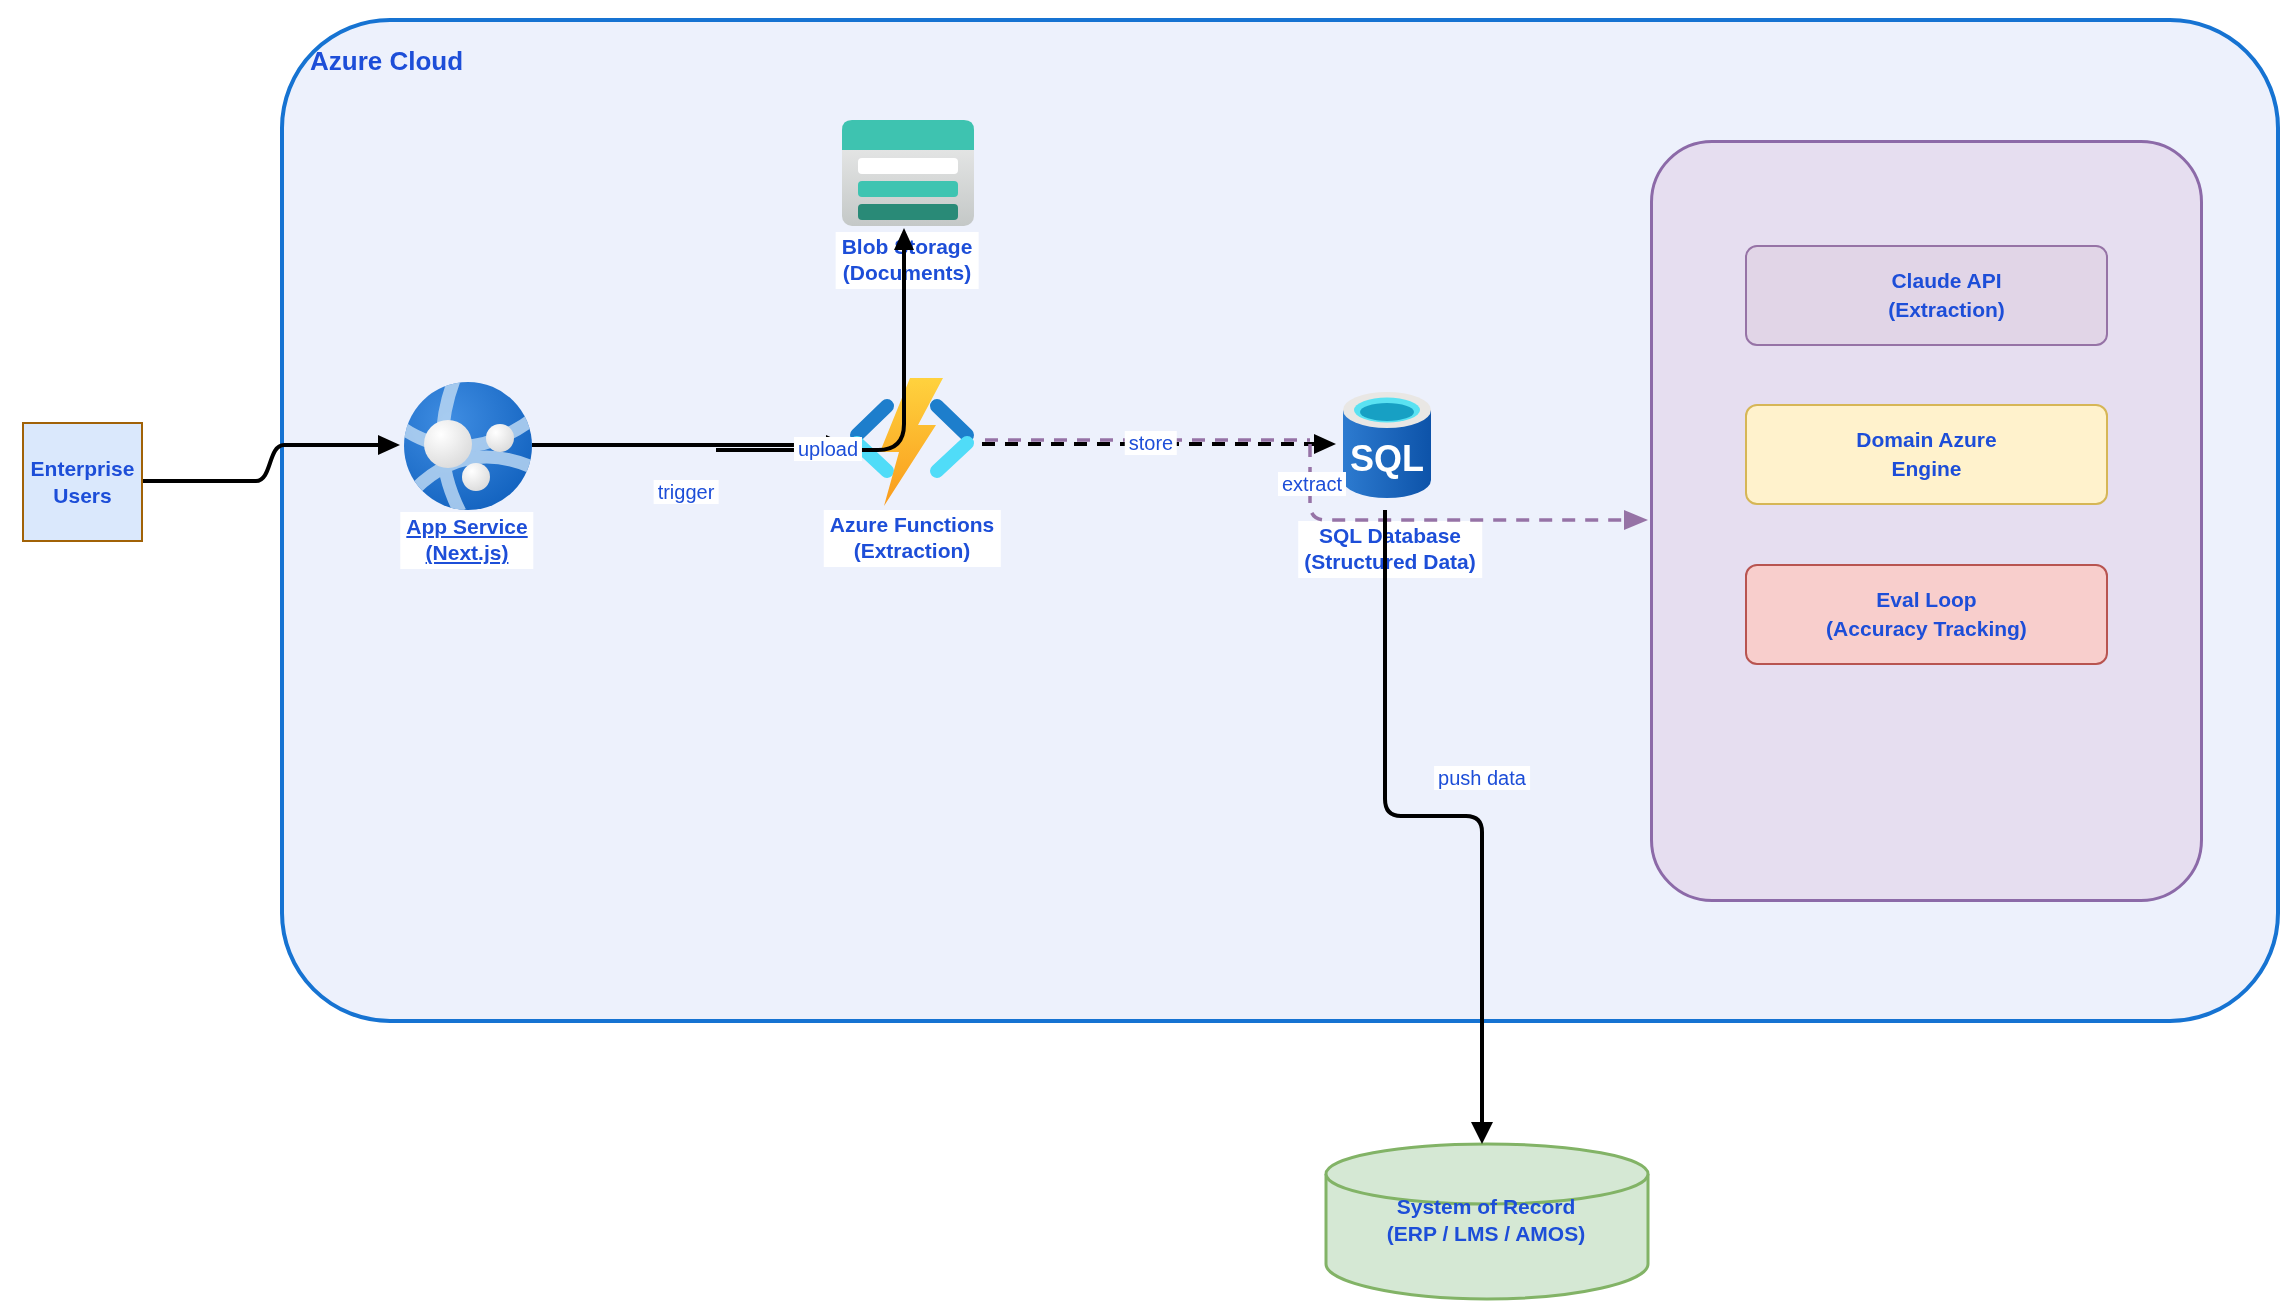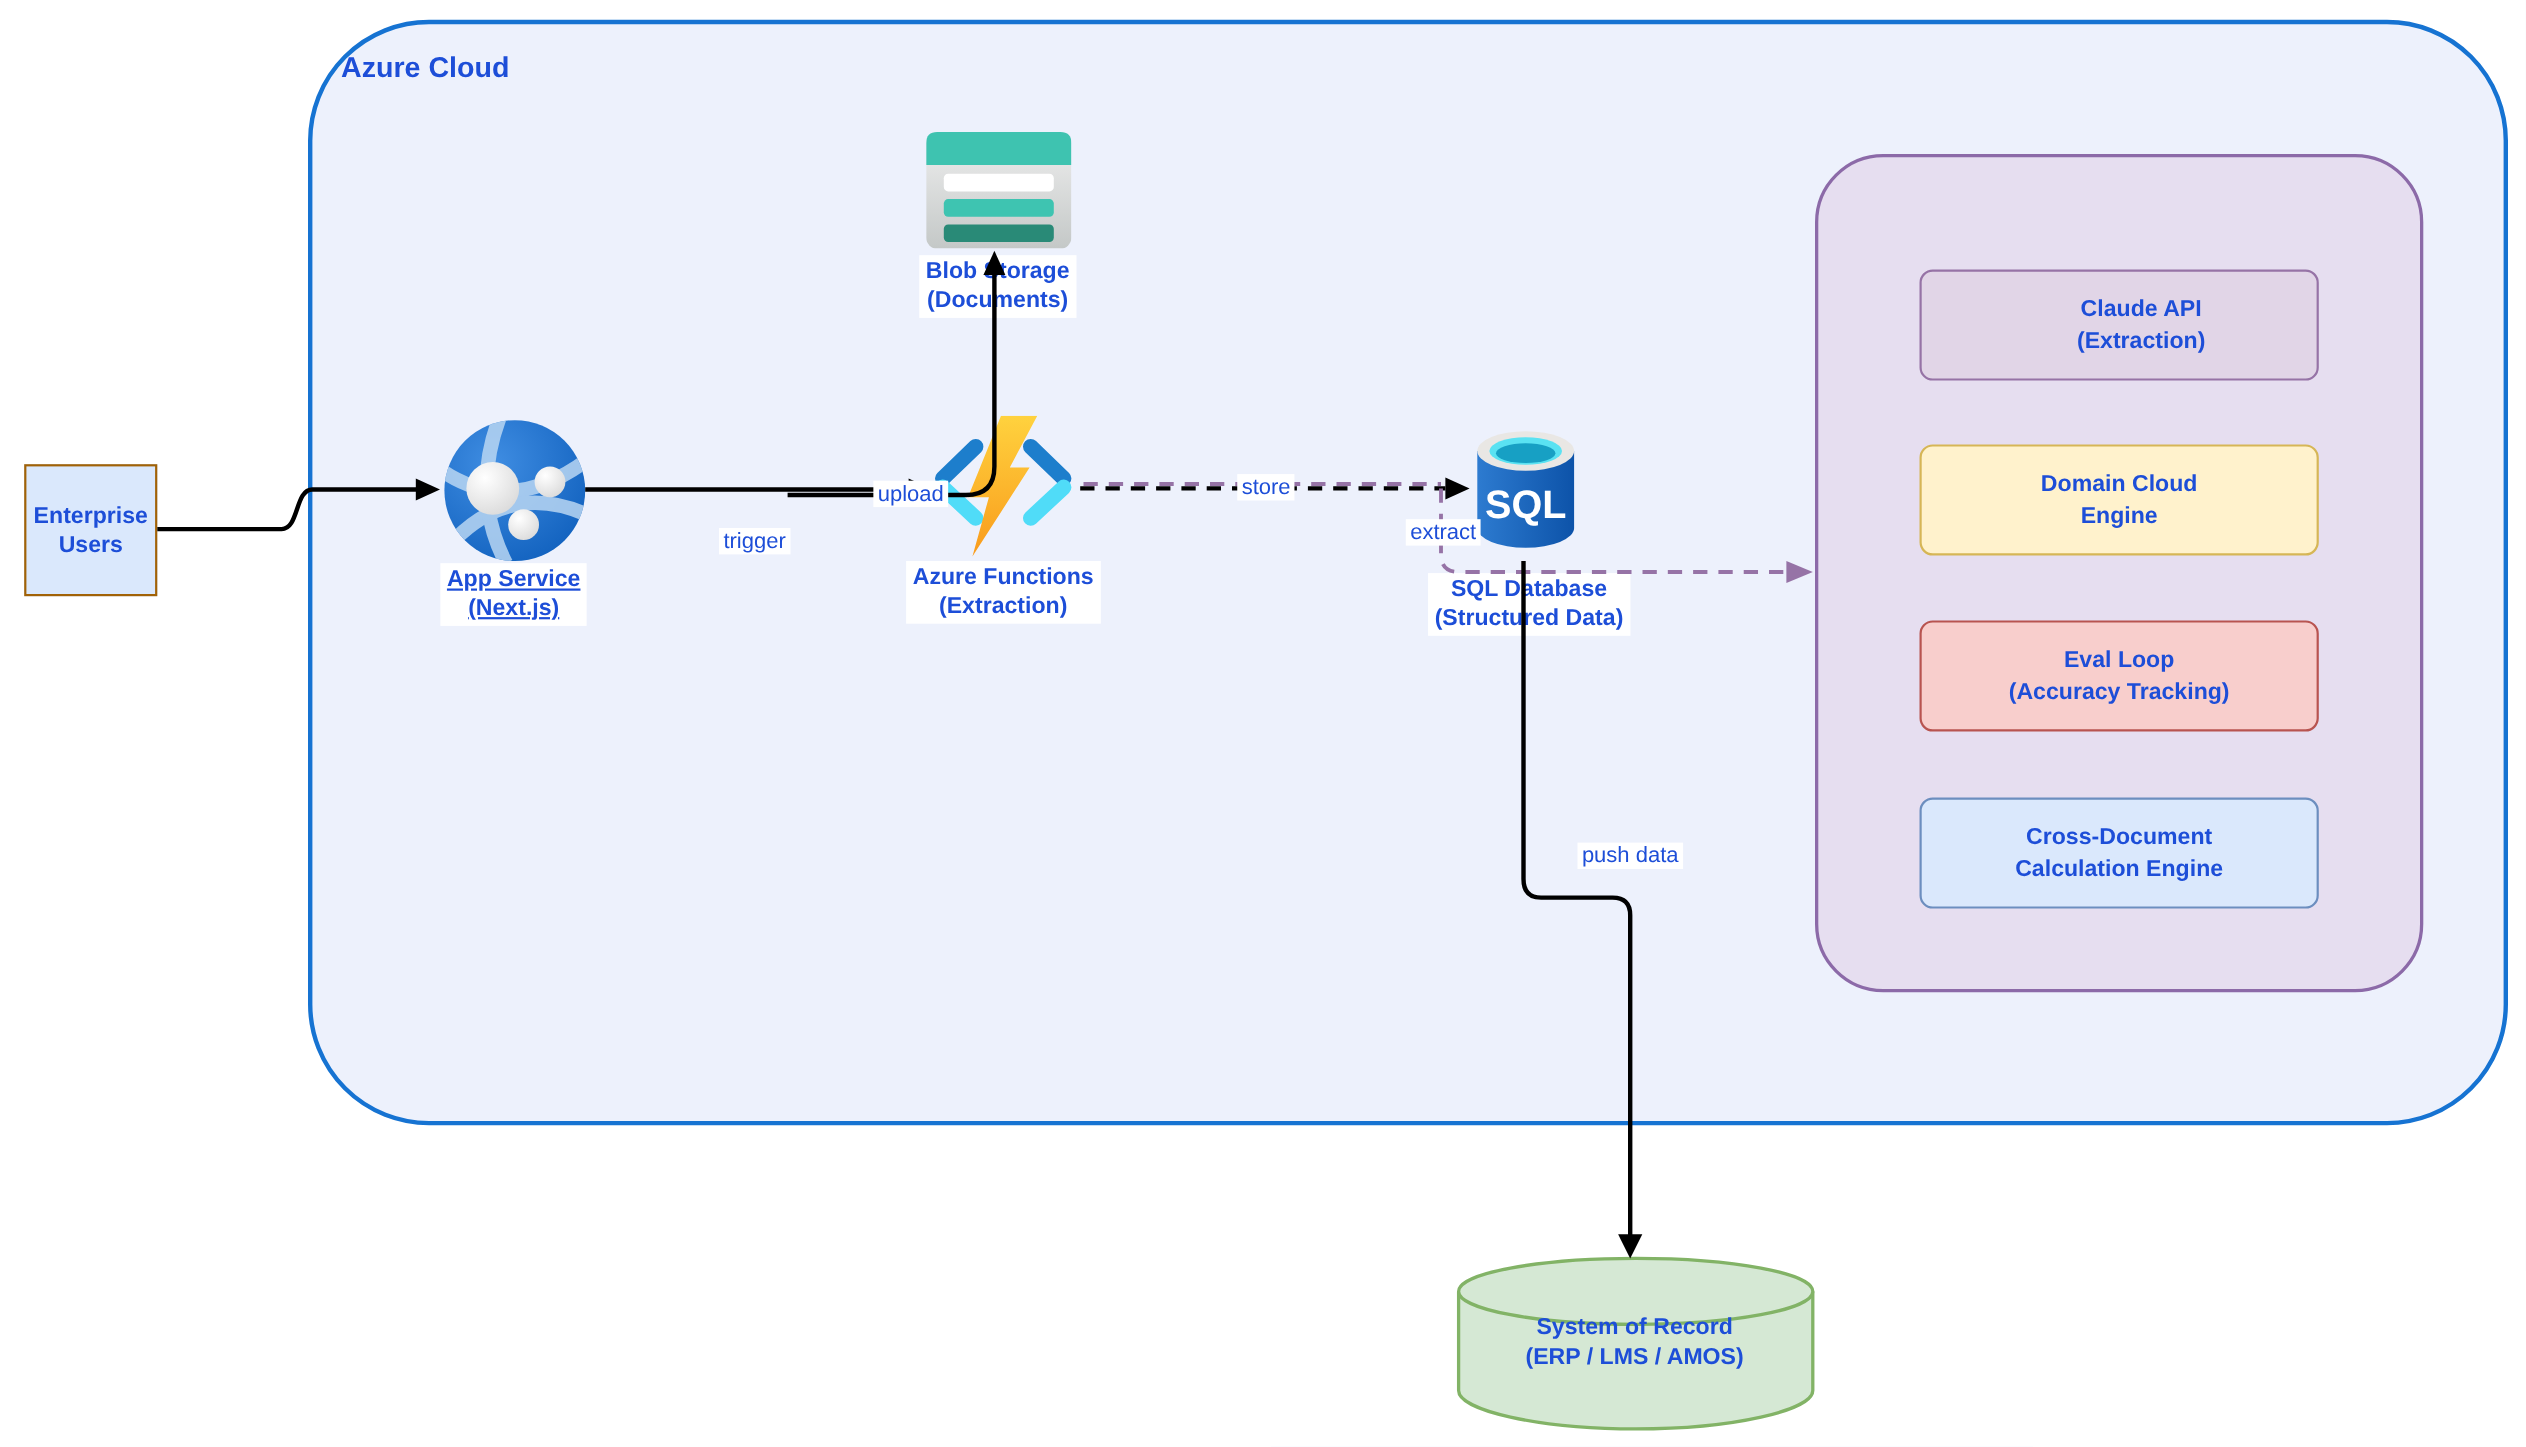--- a/index.html
+++ b/index.html
@@ -71,30 +71,26 @@
     <div class="container-title">Azure Cloud</div>
   </div>
 
   <div id="ai-services" class="abs">
 
     <div id="box-claude" class="ai-box">
       <span>Claude API</span>
       <span>(Extraction)</span>
     </div>
     <div id="box-domain" class="ai-box">
-      <span>Domain Cloud</span>
+      <span>Domain Azure</span>
       <span>Engine</span>
     </div>
     <div id="box-eval" class="ai-box">
       <span>Eval Loop</span>
       <span>(Accuracy Tracking)</span>
-    </div>
-    <div id="box-cross" class="ai-box">
-      <span>Cross-Document</span>
-      <span>Calculation Engine</span>
     </div>
   </div>
 
   <div id="enterprise-users" class="abs">
     <span>Enterprise</span>
     <span>Users</span>
   </div>
 
   <svg class="abs" style="left:402px;top:380px;" width="132" height="132" viewBox="0 0 132 132">
     <defs>

